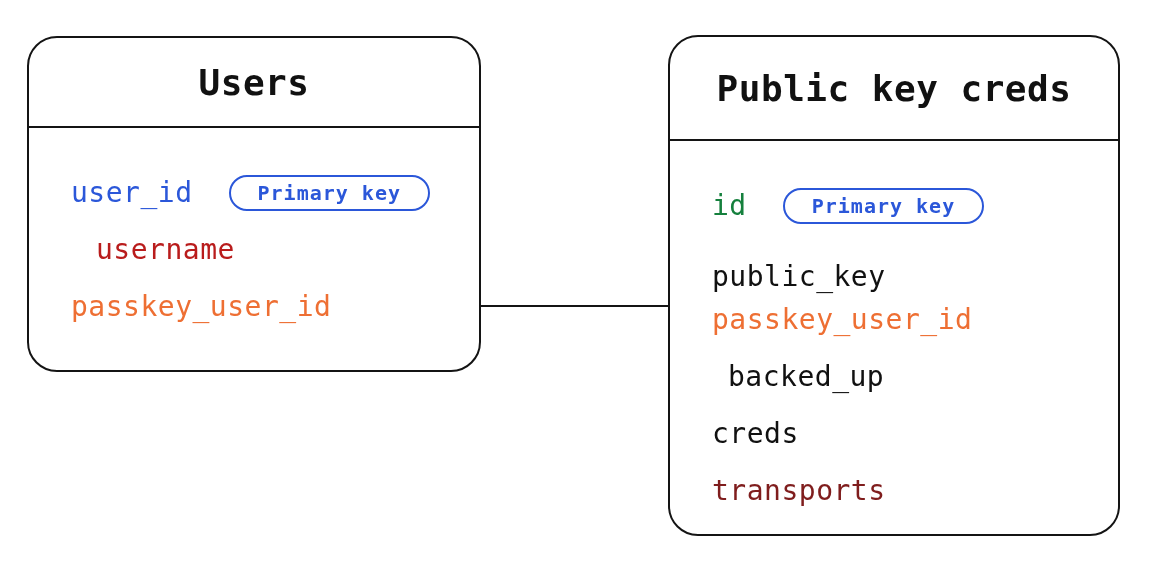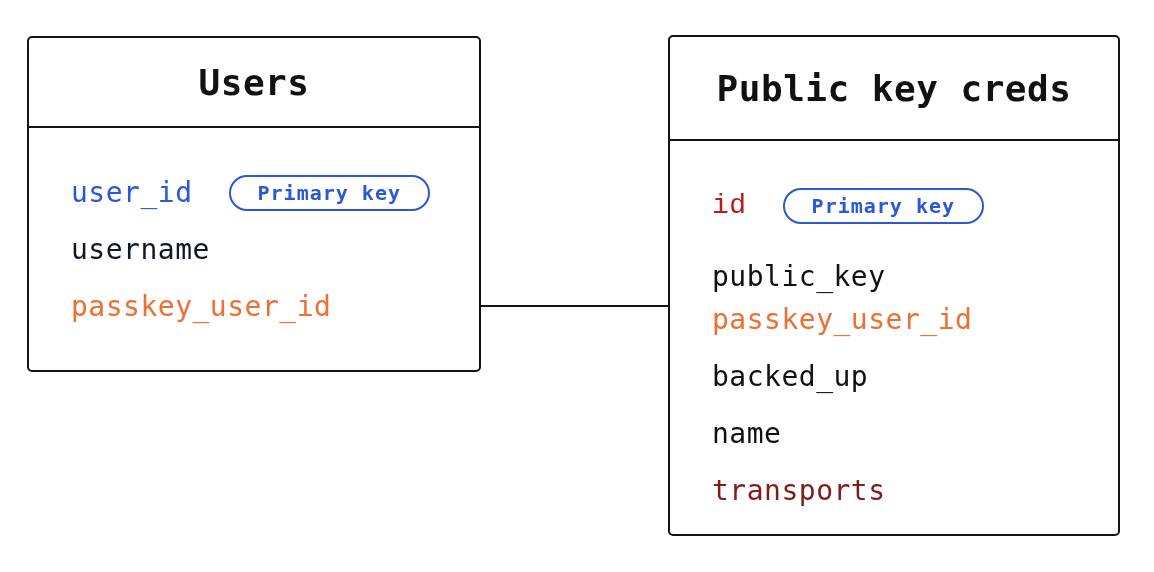--- a/index.html
+++ b/index.html
@@ -20,21 +20,21 @@
   }
   .connector {
     position: absolute;
     height: 2px;
     background: #141414;
   }
   .table-box {
     position: absolute;
     background: #ffffff;
     border: 2px solid #141414;
-    border-radius: 5px;
+    border-radius: 30px;
     display: flex;
     flex-direction: column;
   }
   .table-header {
     flex: 0 0 auto;
     border-bottom: 2px solid #141414;
     display: flex;
     align-items: center;
     justify-content: center;
   }
@@ -87,48 +87,48 @@
   <section class="table-box" style="left: 27px; top: 36px; width: 454px; height: 336px;">
     <header class="table-header" style="height: 90px;">
       <h2 class="table-title">Users</h2>
     </header>
     <div class="table-body">
         <div class="field-row">
           <span class="field-name" style="color: rgb(43, 87, 217);">user_id</span>
           <span class="pk-badge" style="color: rgb(43, 87, 217); border-color: rgb(43, 87, 217);">Primary key</span>
         </div>
         <div class="field-row">
-          <span class="field-name" style="color: #0f172a;">username</span>
+          <span class="field-name" style="color: #b91c1c; margin-left: 25px;">username</span>
         </div>
         <div class="field-row">
           <span class="field-name" style="color: rgb(238, 111, 51);">passkey_user_id</span>
         </div>
       </div>
   </section>
 
   <section class="table-box" style="left: 668px; top: 35px; width: 452px; height: 501px;">
     <header class="table-header" style="height: 104px;">
       <h2 class="table-title">Public key creds</h2>
     </header>
     <div class="table-body">
         <div class="field-row">
-          <span class="field-name" style="color: #b91c1c; font-family: Liberation Mono, monospace;">id</span>
+          <span class="field-name" style="color: #15803d;">id</span>
           <span class="pk-badge" style="color: rgb(43, 87, 217); border-color: rgb(43, 87, 217);">Primary key</span>
         </div>
         <div class="field-row">
           <span class="field-name" style="color: rgb(17, 17, 17); margin-top: 29px;">public_key</span>
         </div>
         <div class="field-row">
           <span class="field-name" style="color: rgb(238, 111, 51);">passkey_user_id</span>
         </div>
         <div class="field-row">
-          <span class="field-name" style="color: rgb(17, 17, 17);">backed_up</span>
+          <span class="field-name" style="color: rgb(17, 17, 17); margin-left: 16px;">backed_up</span>
         </div>
         <div class="field-row">
-          <span class="field-name" style="color: rgb(17, 17, 17);">name</span>
+          <span class="field-name" style="color: rgb(17, 17, 17);">creds</span>
         </div>
         <div class="field-row">
           <span class="field-name" style="color: #7f1d1d;">transports</span>
         </div>
       </div>
   </section>
 
 </div>
 
 </body></html>

